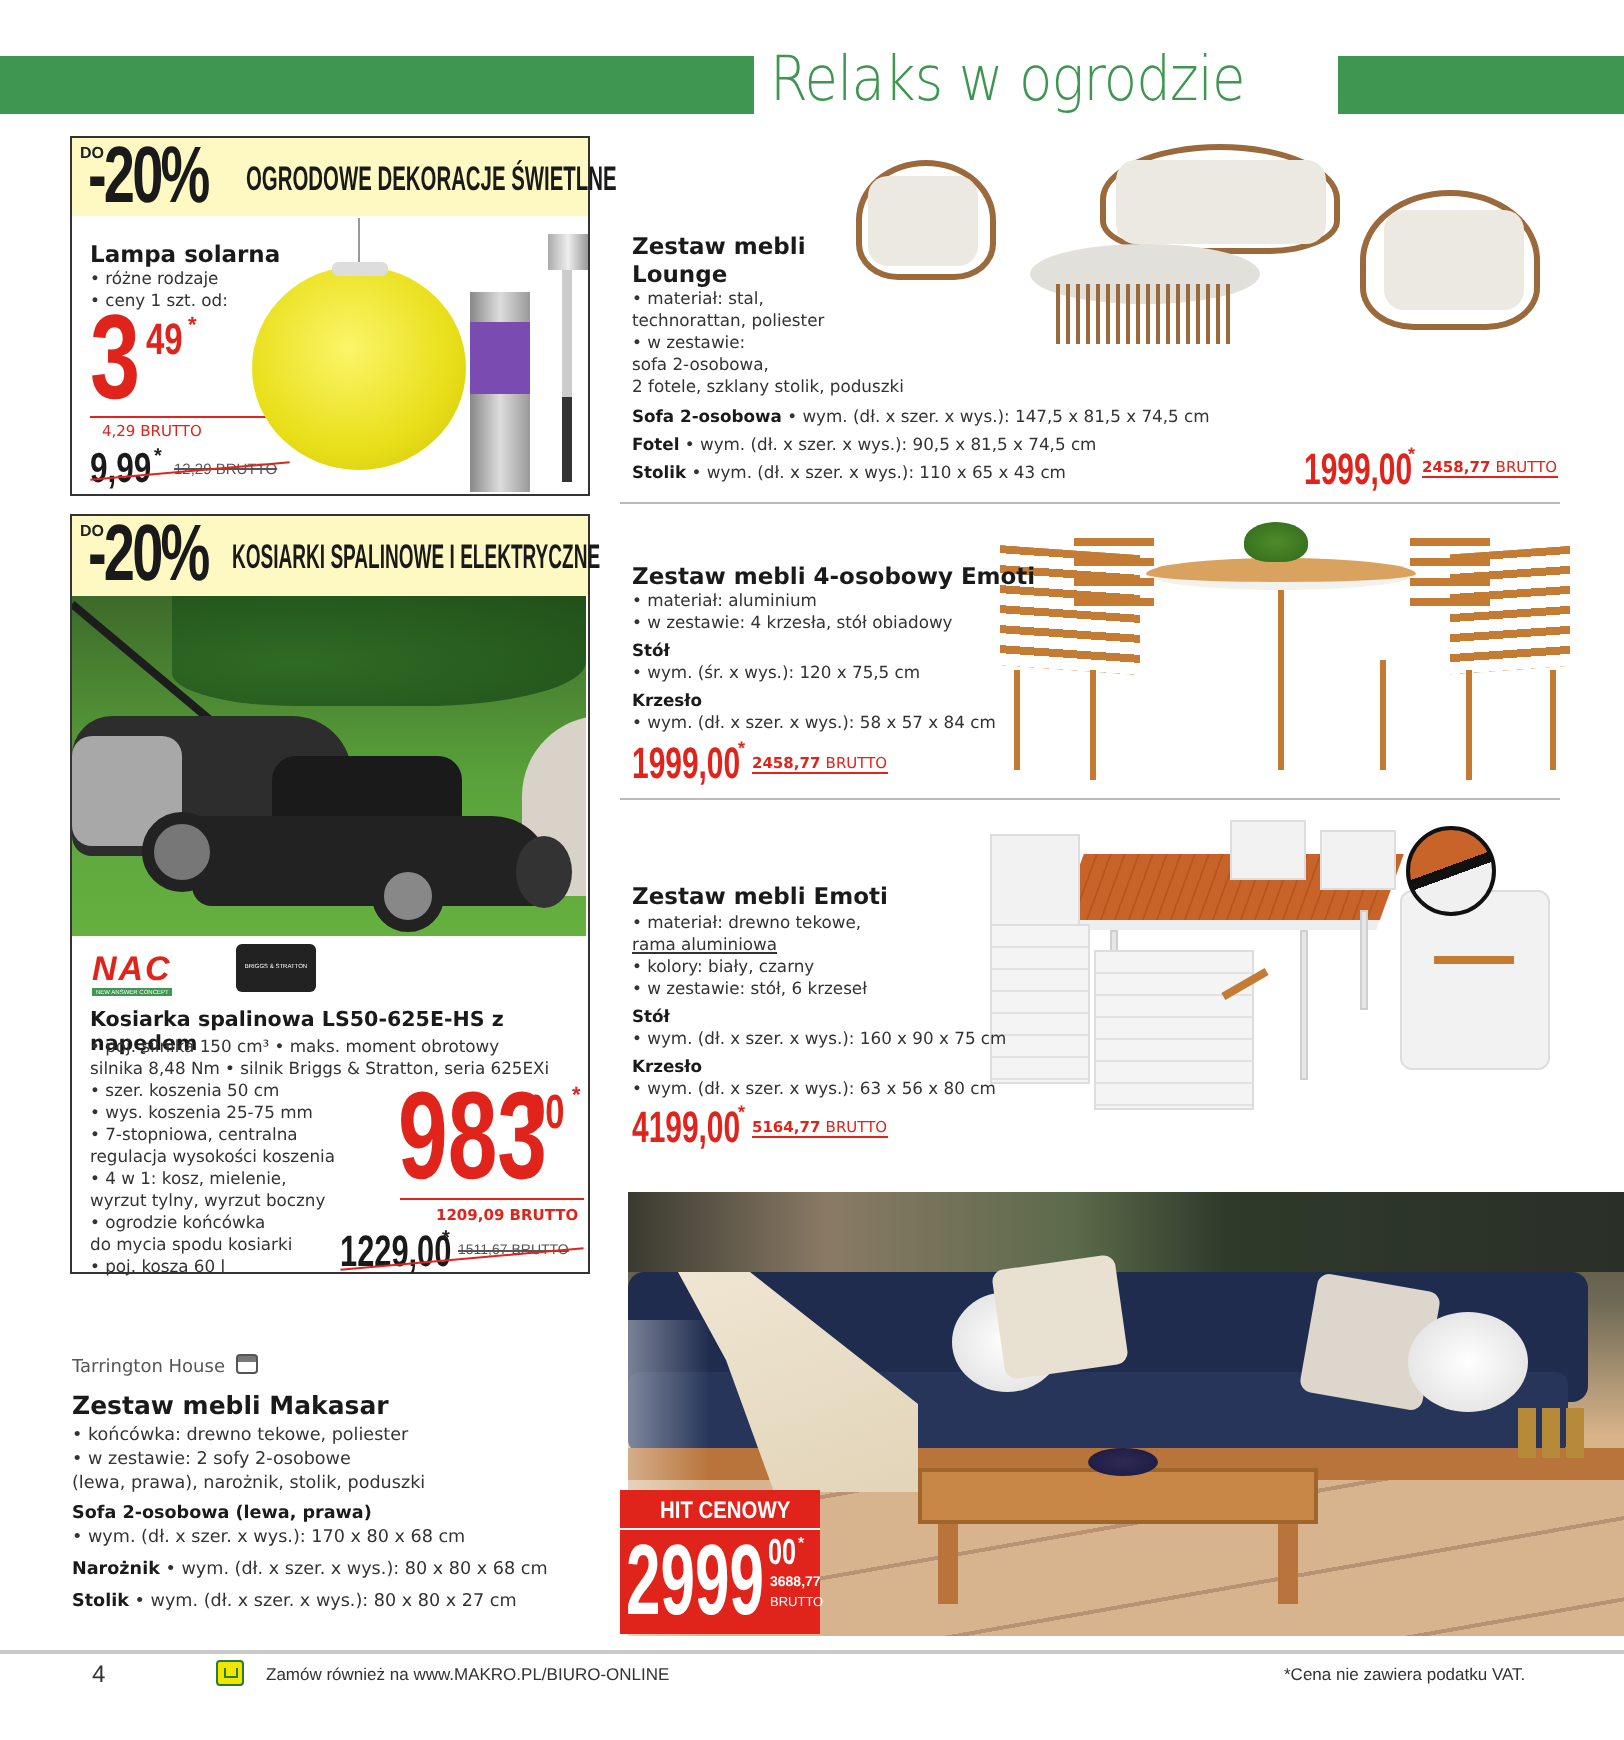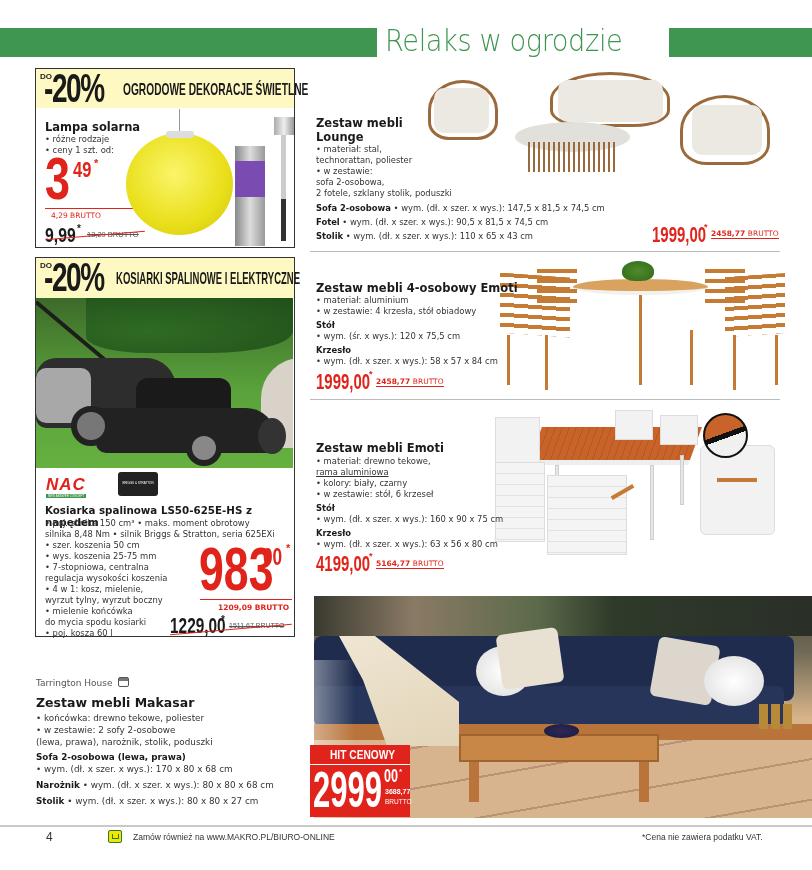--- a/index.html
+++ b/index.html
@@ -94,21 +94,21 @@
   </div>
   <div class="abs title-bold" style="left:9px;top:246px;font-size:10.3px;">Kosiarka spalinowa LS50-625E-HS z napędem</div>
   <div class="abs txt" style="left:9px;top:260px;">• poj. silnika 150 cm³ • maks. moment obrotowy</div>
   <div class="abs txt" style="left:9px;top:271px;">silnika 8,48 Nm • silnik Briggs &amp; Stratton, seria 625EXi</div>
   <div class="abs txt" style="left:9px;top:282px;">• szer. koszenia 50 cm</div>
   <div class="abs txt" style="left:9px;top:293px;">• wys. koszenia 25-75 mm</div>
   <div class="abs txt" style="left:9px;top:304px;">• 7-stopniowa, centralna</div>
   <div class="abs txt" style="left:9px;top:315px;">regulacja wysokości koszenia</div>
   <div class="abs txt" style="left:9px;top:326px;">• 4 w 1: kosz, mielenie,</div>
   <div class="abs txt" style="left:9px;top:337px;">wyrzut tylny, wyrzut boczny</div>
-  <div class="abs txt" style="left:9px;top:348px;">• mielenie końcówka</div>
+  <div class="abs txt" style="left:9px;top:348px;">• ogrodzie końcówka</div>
   <div class="abs txt" style="left:9px;top:359px;">do mycia spodu kosiarki</div>
   <div class="abs txt" style="left:9px;top:370px;">• poj. kosza 60 l</div>
   <div class="abs big-price cond" style="left:163px;top:280px;font-size:62px;line-height:62px;transform:scaleX(0.72);">983</div>
   <div class="abs big-price cond" style="left:227px;top:285px;font-size:24px;transform:scaleX(0.72);">00</div>
   <div class="abs big-price" style="left:250px;top:284px;font-size:11px;">*</div>
   <div class="abs" style="left:164px;top:341px;width:92px;height:1px;background:#e0241b;"></div>
   <div class="abs brutto-red" style="left:182px;top:345px;">1209,09 BRUTTO</div>
   <div class="abs cond" style="left:134px;top:355px;font-size:22px;color:#1a1a1a;transform:scaleX(0.7);">1229,00</div>
   <div class="abs" style="left:185px;top:356px;font-size:10px;font-weight:bold;">*</div>
   <div class="abs strike" style="left:193px;top:364px;font-size:7px;">1511,67 BRUTTO</div>

